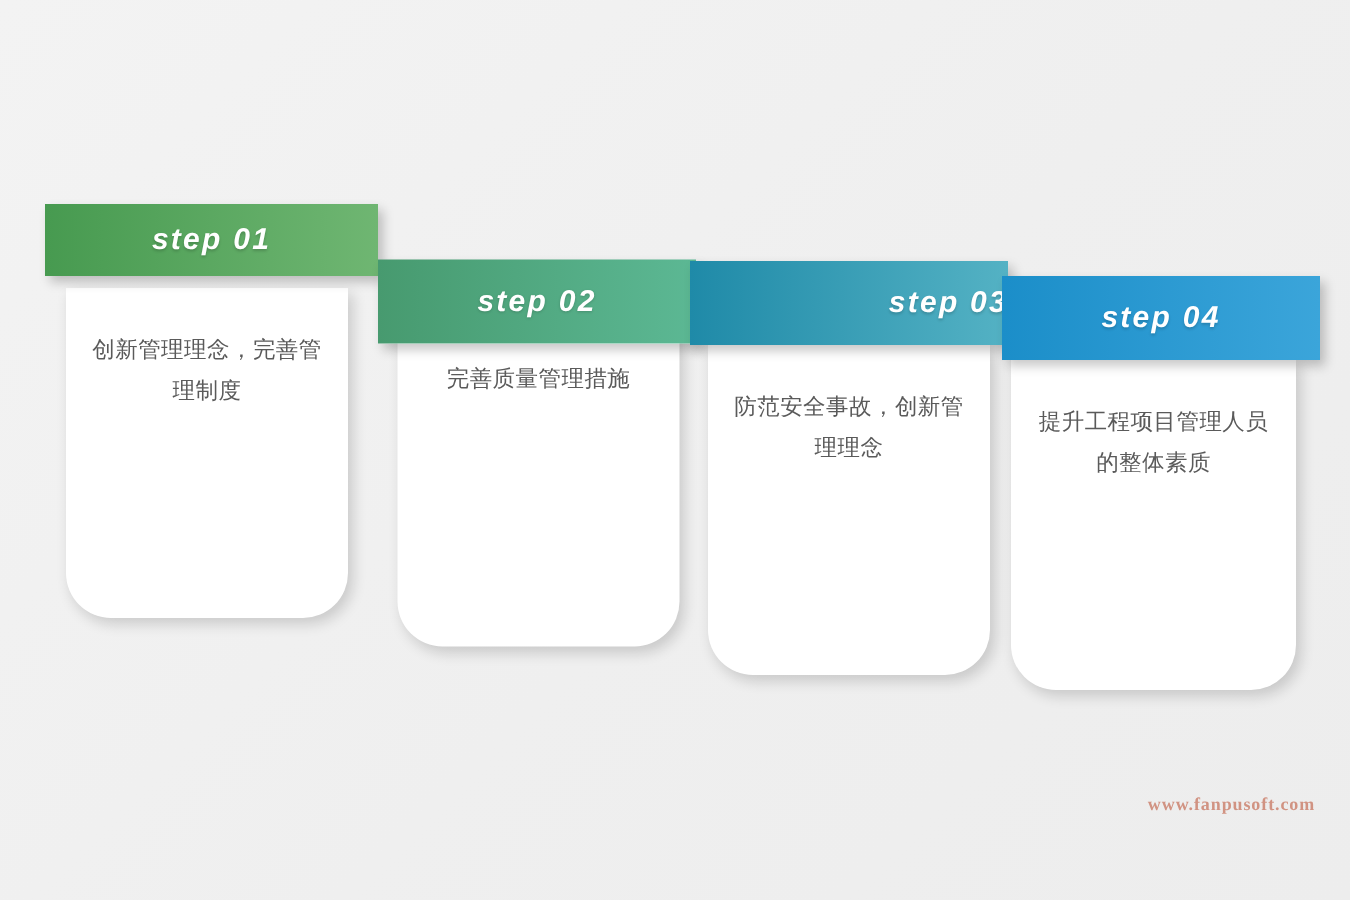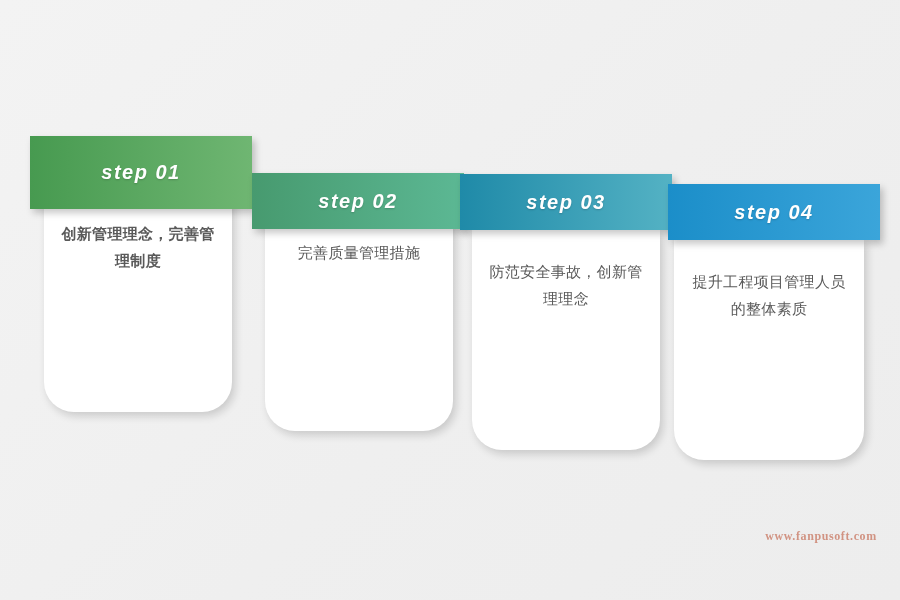--- a/index.html
+++ b/index.html
@@ -59,23 +59,23 @@
     left: 14px;
     right: 14px;
     text-align: center;
     color: #5a5a5a;
     font-size: 15px;
     line-height: 27px;
     letter-spacing: 0.3px;
   }
 
   
-  #step1 .band  { left: 30px;  top: 136px; width: 222px; height: 73px; }
+  #step1 .band  { left: 30px;  top: 136px; width: 222px; height: 48px; }
   #step1 .card  { left: 44px;  top: 192px; width: 188px; height: 220px; }
-  #step1 .card-text { top: 28px; font-weight: bold; }
+  #step1 .card-text { top: 28px; }
 
   
   #step2 .band  { left: 252px; top: 155px; width: 212px; height: 56px; margin-top: 18px; }
   #step2 .card  { left: 265px; top: 211px; width: 188px; height: 220px; }
   #step2 .card-text { top: 28px; }
 
   
   #step3 .band  { left: 460px; top: 174px; width: 212px; height: 56px; }
   #step3 .card  { left: 472px; top: 230px; width: 188px; height: 220px; }
   #step3 .card-text { top: 28px; }
@@ -143,21 +143,21 @@
   <div class="step" id="step2">
     <div class="band" style="background: linear-gradient(to right, rgb(71, 154, 111) 0%, rgb(92, 184, 148) 100%);">
       <span>step 02</span>
     </div>
     <div class="card">
       <div class="card-text">完善质量管理措施</div>
     </div>
   </div>
 
   <div class="step" id="step3">
-    <div class="band" style="background: linear-gradient(to right, rgb(31, 138, 168) 0%, rgb(84, 178, 196) 100%);">
+    <div class="band" style="background: linear-gradient(to right, rgb(31, 138, 168) 0%, rgb(84, 178, 196) 100%); justify-content: flex-end;">
       <span>step 03</span>
     </div>
     <div class="card">
       <div class="card-text">防范安全事故，创新管理理念</div>
     </div>
   </div>
 
   <div class="step" id="step4">
     <div class="band" style="background: linear-gradient(to right, rgb(27, 142, 201) 0%, rgb(59, 165, 218) 100%);">
       <span>step 04</span>

